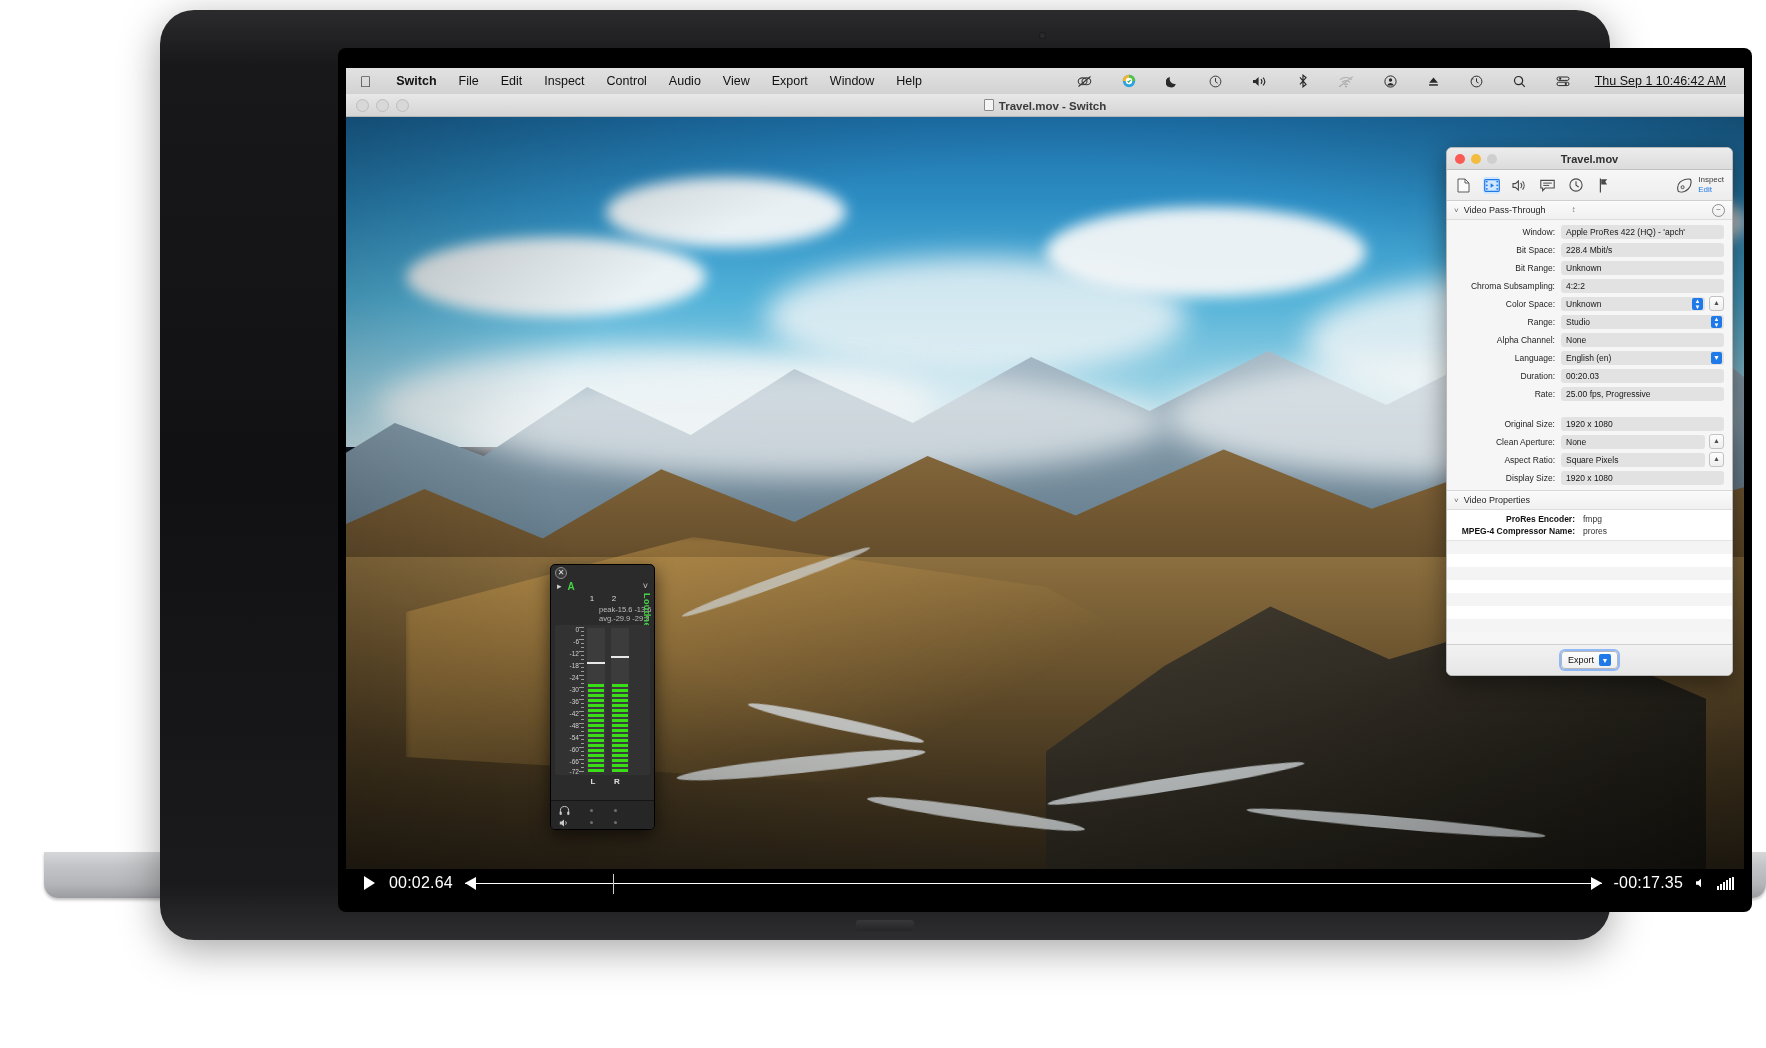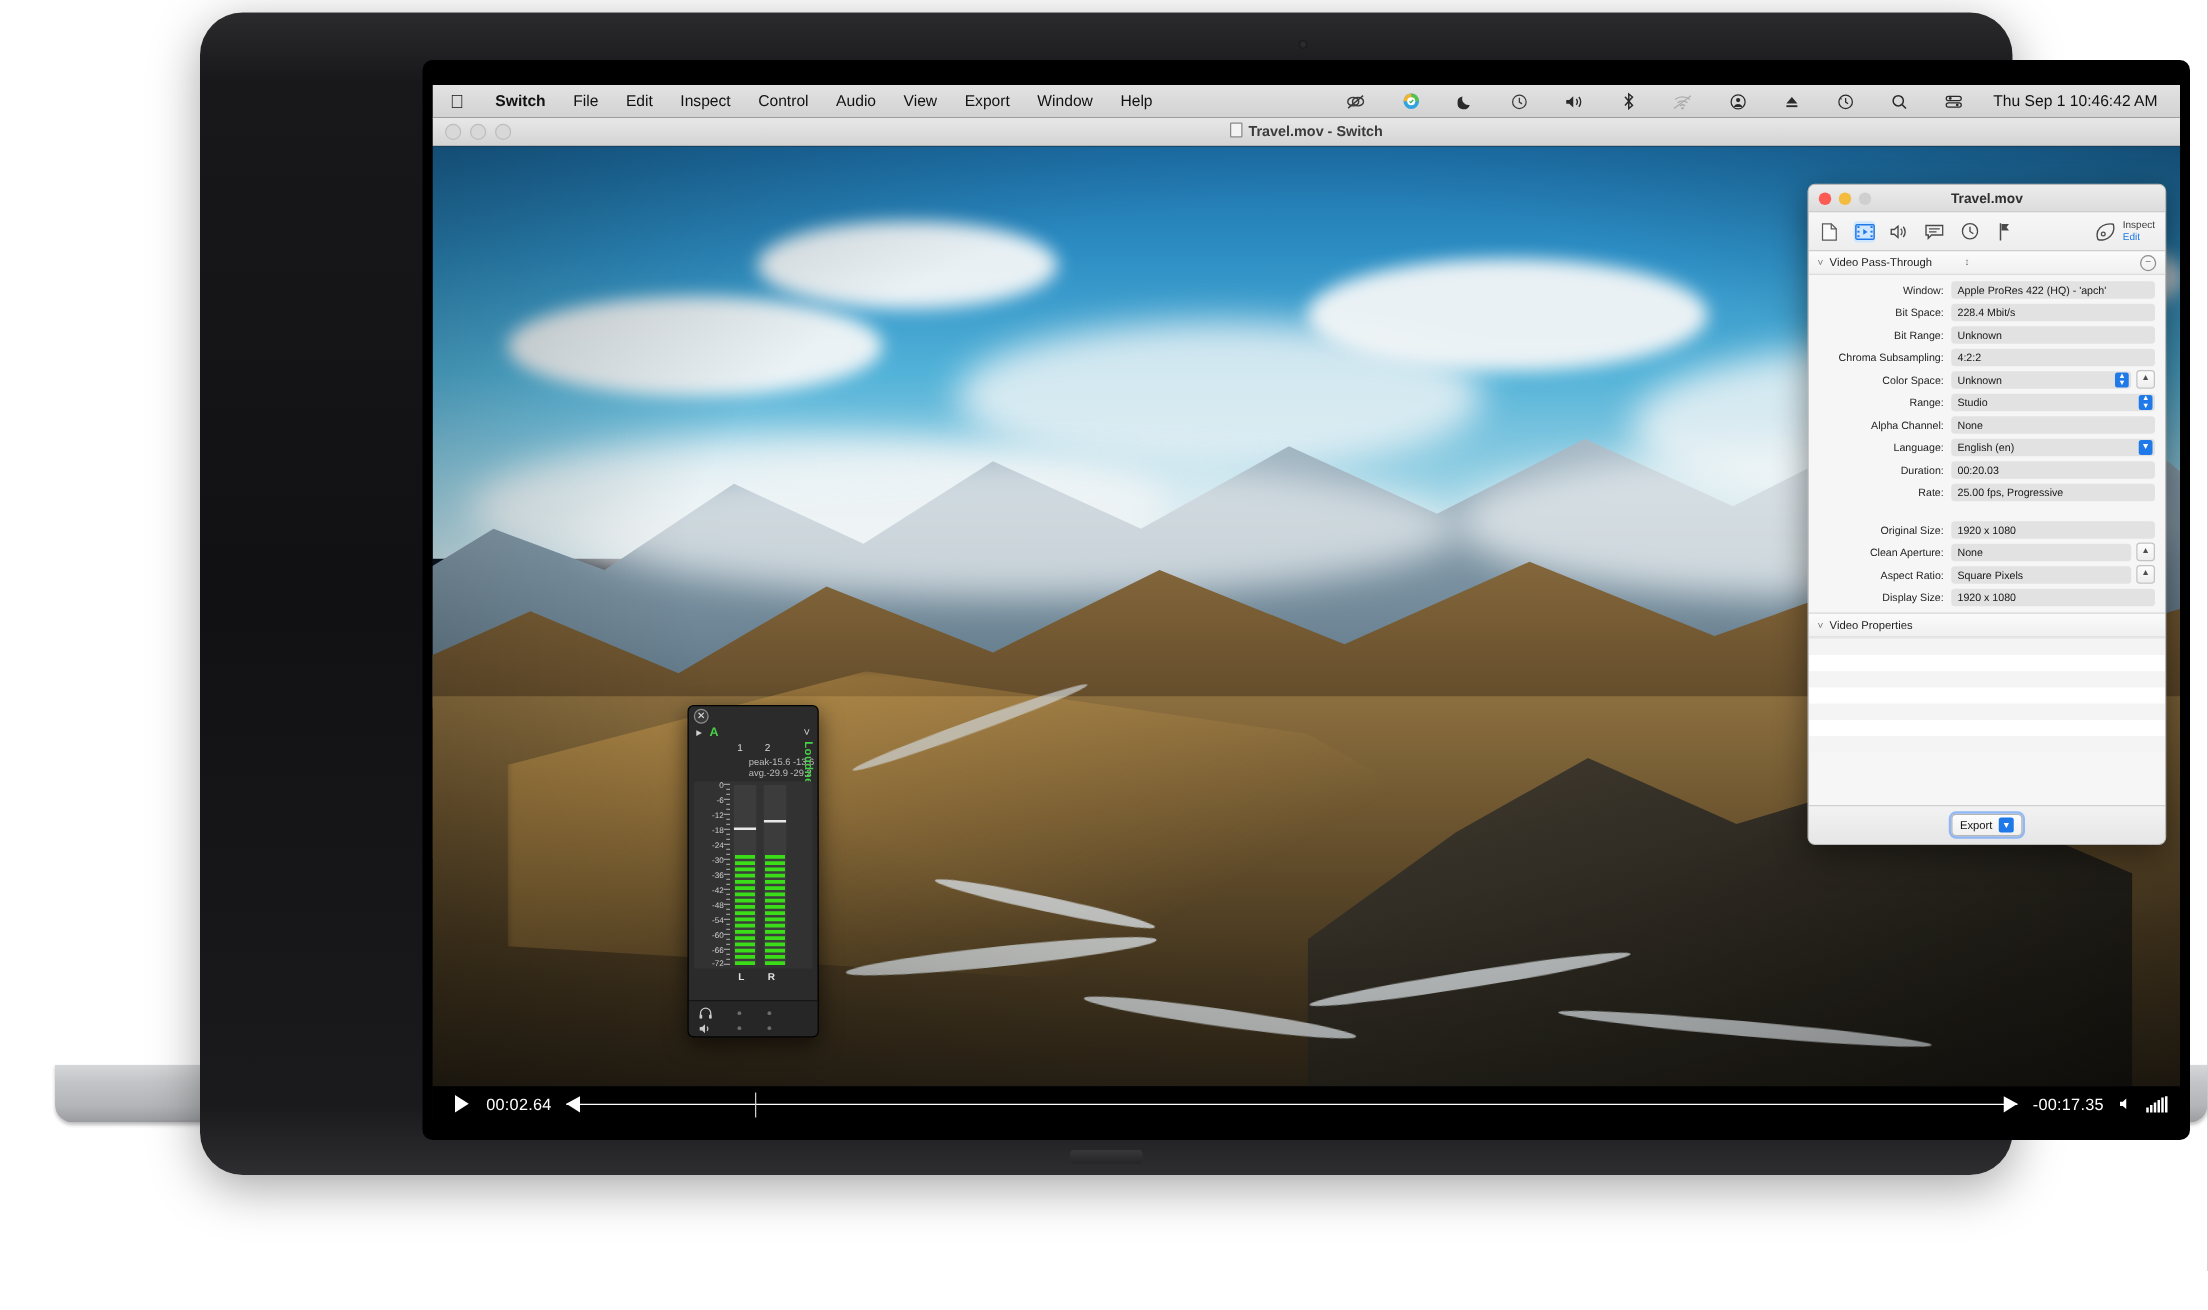--- a/index.html
+++ b/index.html
@@ -34,21 +34,21 @@
      background:radial-gradient(ellipse at 50% 0%,rgba(0,0,0,.30),rgba(0,0,0,0) 72%);}
 
   
   .menubar{position:absolute;left:0;top:0;width:1398px;height:26px;
     background:linear-gradient(180deg,#e2e2e2,#d2d2d2);
     border-bottom:1px solid #b2b2b2;display:flex;align-items:center;
     font-size:12.5px;color:#111;}
   .menubar .apple{margin:0 14px 0 14px;font-size:15px;line-height:1;}
   .menubar .mi{padding:0 11px;line-height:26px;white-space:nowrap;}
   .menubar .mi.app{font-weight:bold;}
-  .mb-right{margin-left:auto;display:flex;align-items:center;gap:12px;padding-right:8px;}
+  .mb-right{margin-left:auto;display:flex;align-items:center;gap:12px;padding-right:8px;text-decoration:underline;}
   .mb-right .ic{padding:0 9px;display:flex;align-items:center;font-size:13px;color:#2a2a2a;}
   .mb-clock{padding:0 10px 0 4px;font-size:12.5px;color:#111;white-space:nowrap;}
   .dim{opacity:.35;}
 
   
   .vidwin{position:absolute;left:0;top:26px;width:1398px;height:802px;background:#141414;}
   .vidtitle{position:relative;height:22px;
     background:linear-gradient(180deg,#e8e8e8,#d4d4d4);border-bottom:1px solid #b6b6b6;
     display:flex;align-items:center;}
   .lights{display:flex;gap:7px;padding-left:10px;}
@@ -75,21 +75,21 @@
     background:linear-gradient(150deg,rgba(214,164,80,.55),rgba(120,88,40,0) 70%);
     clip-path:polygon(0 30%,35% 0,78% 20%,100% 60%,62% 100%,0 88%);filter:blur(3px);}
   .darkpeak{position:absolute;left:700px;top:430px;width:660px;height:330px;
     background:linear-gradient(165deg,#4a4236 0%,#2e2a22 45%,#17150f 100%);
     clip-path:polygon(0 62%,18% 36%,34% 18%,52% 34%,72% 22%,100% 46%,100% 100%,0 100%);}
   .road{position:absolute;background:#cfd4d6;border-radius:50%;opacity:.85;filter:blur(.4px);}
   .vign{position:absolute;inset:0;background:radial-gradient(ellipse at 50% 45%,rgba(0,0,0,0) 50%,rgba(0,0,0,.38) 100%);}
 
   
   .transport{position:relative;height:28px;background:#000;display:flex;align-items:center;
-    color:#fff;font-size:13px;padding:0 10px;box-sizing:border-box;}
+    color:#fff;font-size:16px;padding:0 10px;box-sizing:border-box;}
   .playbtn{width:0;height:0;border-left:11px solid #fff;border-top:7px solid transparent;
     border-bottom:7px solid transparent;margin:0 14px 0 8px;}
   .tc{font-family:"Liberation Sans",sans-serif;letter-spacing:.2px;min-width:52px;}
   .scrub{position:relative;flex:1;height:13px;margin:0 12px;}
   .scrub-line{position:absolute;left:0;right:0;top:6px;height:1px;background:#fff;}
   .scrub-tri-l{position:absolute;left:0;top:0;width:0;height:0;border-right:11px solid #fff;
     border-top:6px solid transparent;border-bottom:7px solid transparent;}
   .scrub-tri-r{position:absolute;right:0;top:0;width:0;height:0;border-left:11px solid #fff;
     border-top:6px solid transparent;border-bottom:7px solid transparent;}
   .playhead{position:absolute;top:-3px;width:1px;height:20px;background:#cfcfcf;}
@@ -678,20 +678,30 @@
             <div class="rlab">Display Size:</div>
             <div class="rval">1920 x 1080</div>
           </div>
         </div>
 
         <div class="sec" style="border-top:1px solid #d8d8d8;">
           <span class="chev">˅</span>
           <span class="nm">Video Properties</span>
         </div>
 
+        <div style="background:#fff;padding:3px 0 3px;">
+          <div class="kv">
+            <div class="kvk">ProRes Encoder:</div>
+            <div class="kvv">fmpg</div>
+          </div>
+          <div class="kv">
+            <div class="kvk">MPEG-4 Compressor Name:</div>
+            <div class="kvv">prores</div>
+          </div>
+        </div>
 
         <div class="zebra">
           <div class="zr"></div>
           <div class="zr"></div>
           <div class="zr"></div>
           <div class="zr"></div>
           <div class="zr"></div>
           <div class="zr"></div>
           <div class="zr"></div>
         </div>

